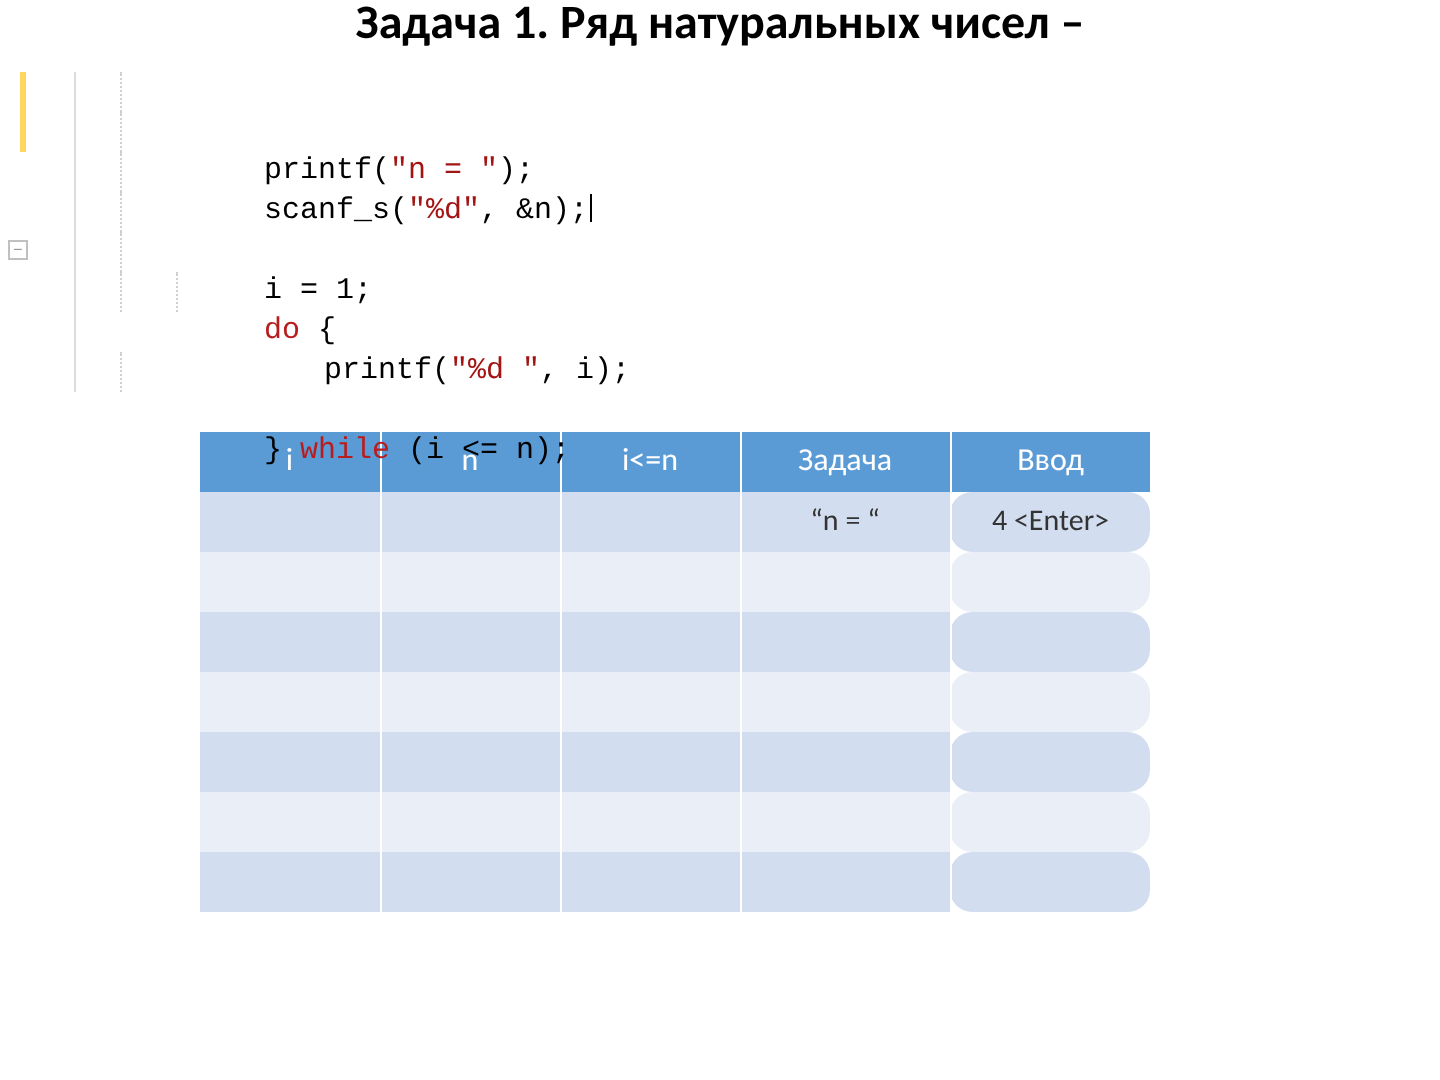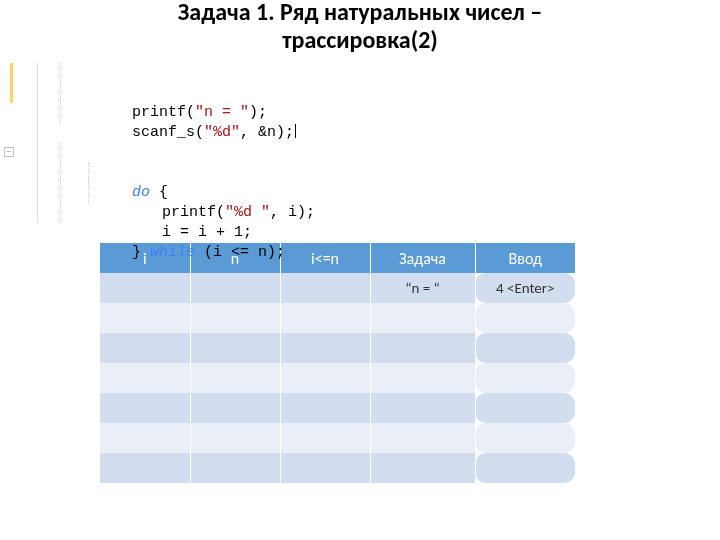--- a/index.html
+++ b/index.html
@@ -64,21 +64,21 @@
     white-space: pre;
     position: relative;
   }
   .indent1 { padding-left: 40px; }
   .indent2 { padding-left: 70px; }
   .guide {
     position: absolute;
     top: 0; bottom: 0;
     border-left: 1px dotted #d0d0d0;
   }
-  .kw { color: #3b82f6; font-style: italic; }
+  .kw { color: #b91c1c; }
   .str { color: #a31515; }
   .cursor {
     display: inline-block;
     width: 1px; height: 14px;
     background: #000;
     vertical-align: -2px;
     margin-left: 1px;
   }
 
   .trace-table {
@@ -112,21 +112,20 @@
   .col-n   { width: 90px; }
   .col-c   { width: 90px; }
   .col-out { width: 105px; }
   .col-in  { width: 100px; }
 </style>
 </head>
 <body>
 
 <div class="title">
   <span>Задача 1. Ряд натуральных чисел –</span><br>
-  <span>трассировка(2)</span>
 </div>
 
 <div class="code-block">
 
   <div class="code-line">
     <div class="gutter mark"></div>
     <div class="code-text indent1">
       <span class="guide" style="left:22px"></span>
       <span>printf(</span><span class="str">"n = "</span><span>);</span>
     </div>
@@ -142,20 +141,24 @@
 
   <div class="code-line">
     <div class="gutter"></div>
     <div class="code-text indent1">
       <span class="guide" style="left:22px"></span>
     </div>
   </div>
 
   <div class="code-line">
     <div class="gutter"></div>
+    <div class="code-text indent1">
+      <span class="guide" style="left:22px"></span>
+      <span>i = 1;</span>
+    </div>
   </div>
 
   <div class="code-line">
     <div class="gutter">
         <div class="square">–</div>
       </div>
     <div class="code-text indent1">
       <span class="guide" style="left:22px"></span>
       <span class="kw">do</span><span> {</span>
     </div>
@@ -164,24 +167,20 @@
   <div class="code-line">
     <div class="gutter"></div>
     <div class="code-text indent2">
       <span class="guide" style="left:22px"></span><span class="guide" style="left:50px"></span>
       <span>printf(</span><span class="str">"%d "</span><span>, i);</span>
     </div>
   </div>
 
   <div class="code-line">
     <div class="gutter"></div>
-    <div class="code-text indent2">
-      <span class="guide" style="left:22px"></span><span class="guide" style="left:50px"></span>
-      <span>i = i + 1;</span>
-    </div>
   </div>
 
   <div class="code-line">
     <div class="gutter"></div>
     <div class="code-text indent1">
       <span class="guide" style="left:22px"></span>
       <span>} </span><span class="kw">while</span><span> (i &lt;= n);</span>
     </div>
   </div>
 

